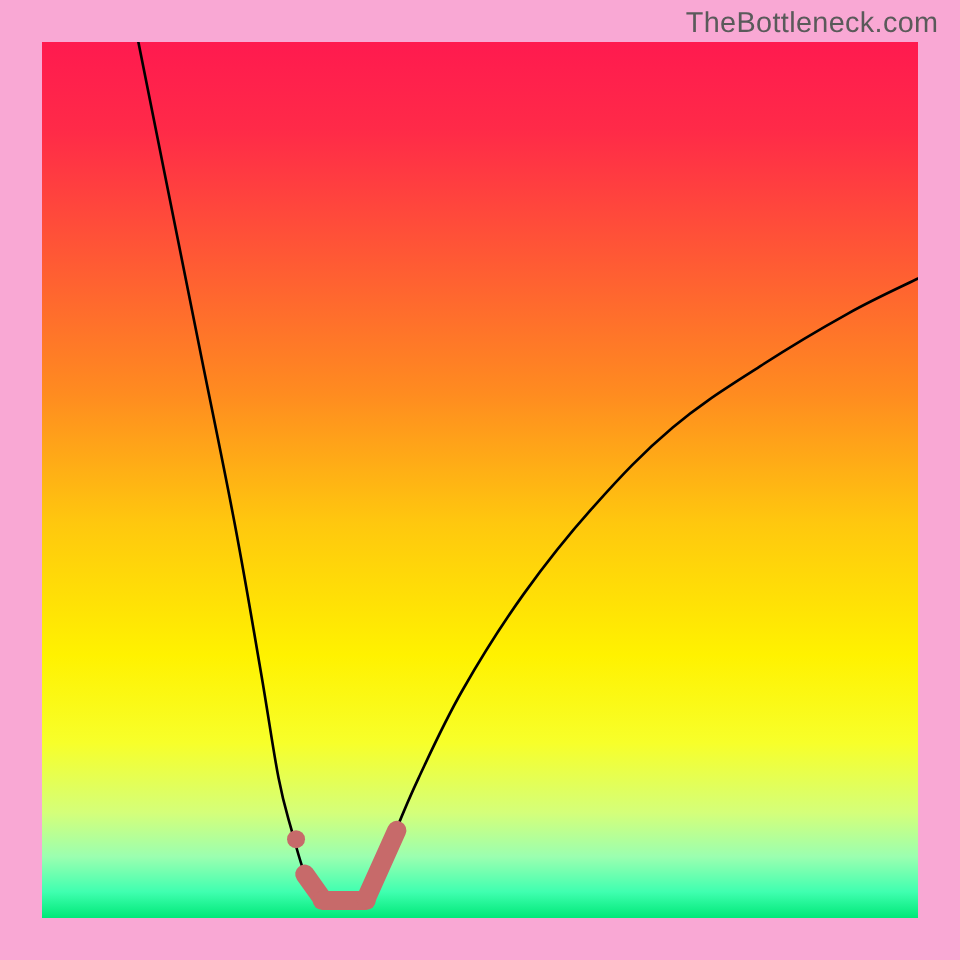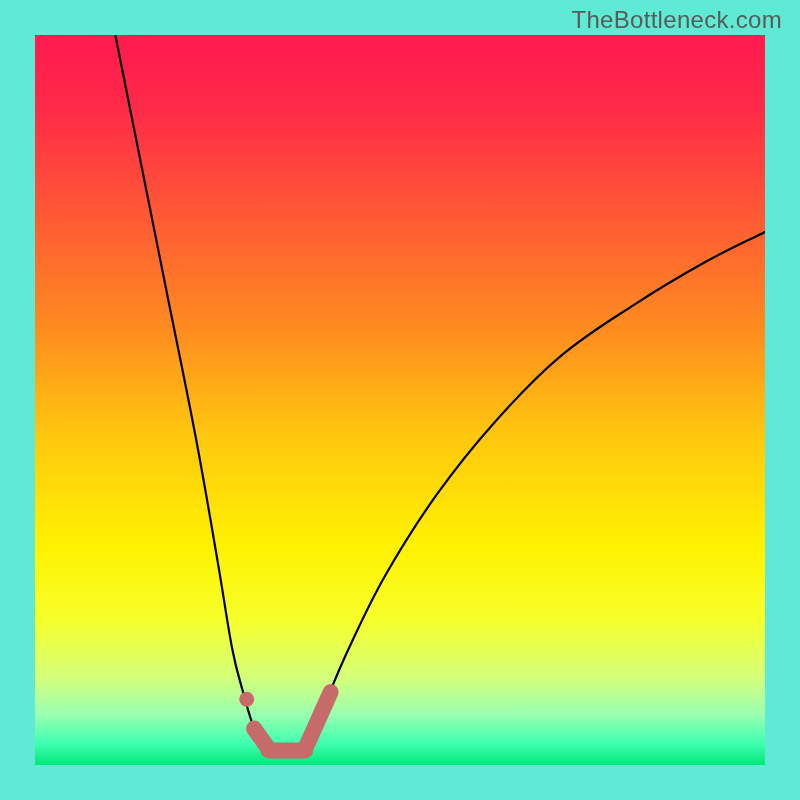--- a/index.html
+++ b/index.html
@@ -1,21 +1,21 @@
 <!DOCTYPE html>
 <html><head>
 <meta charset="utf-8">
 <style>
   * { margin: 0; padding: 0; box-sizing: border-box; }
   html, body { width: 800px; height: 800px; overflow: hidden; background: #000; }
   .frame {
     position: relative;
     width: 800px;
     height: 800px;
-    background: #5eead4;
+    background: #f9a8d4;
   }
   .plot-area {
     position: absolute;
     left: 35px;
     top: 35px;
     width: 730px;
     height: 730px;
     overflow: hidden;
   }
   .gradient {

